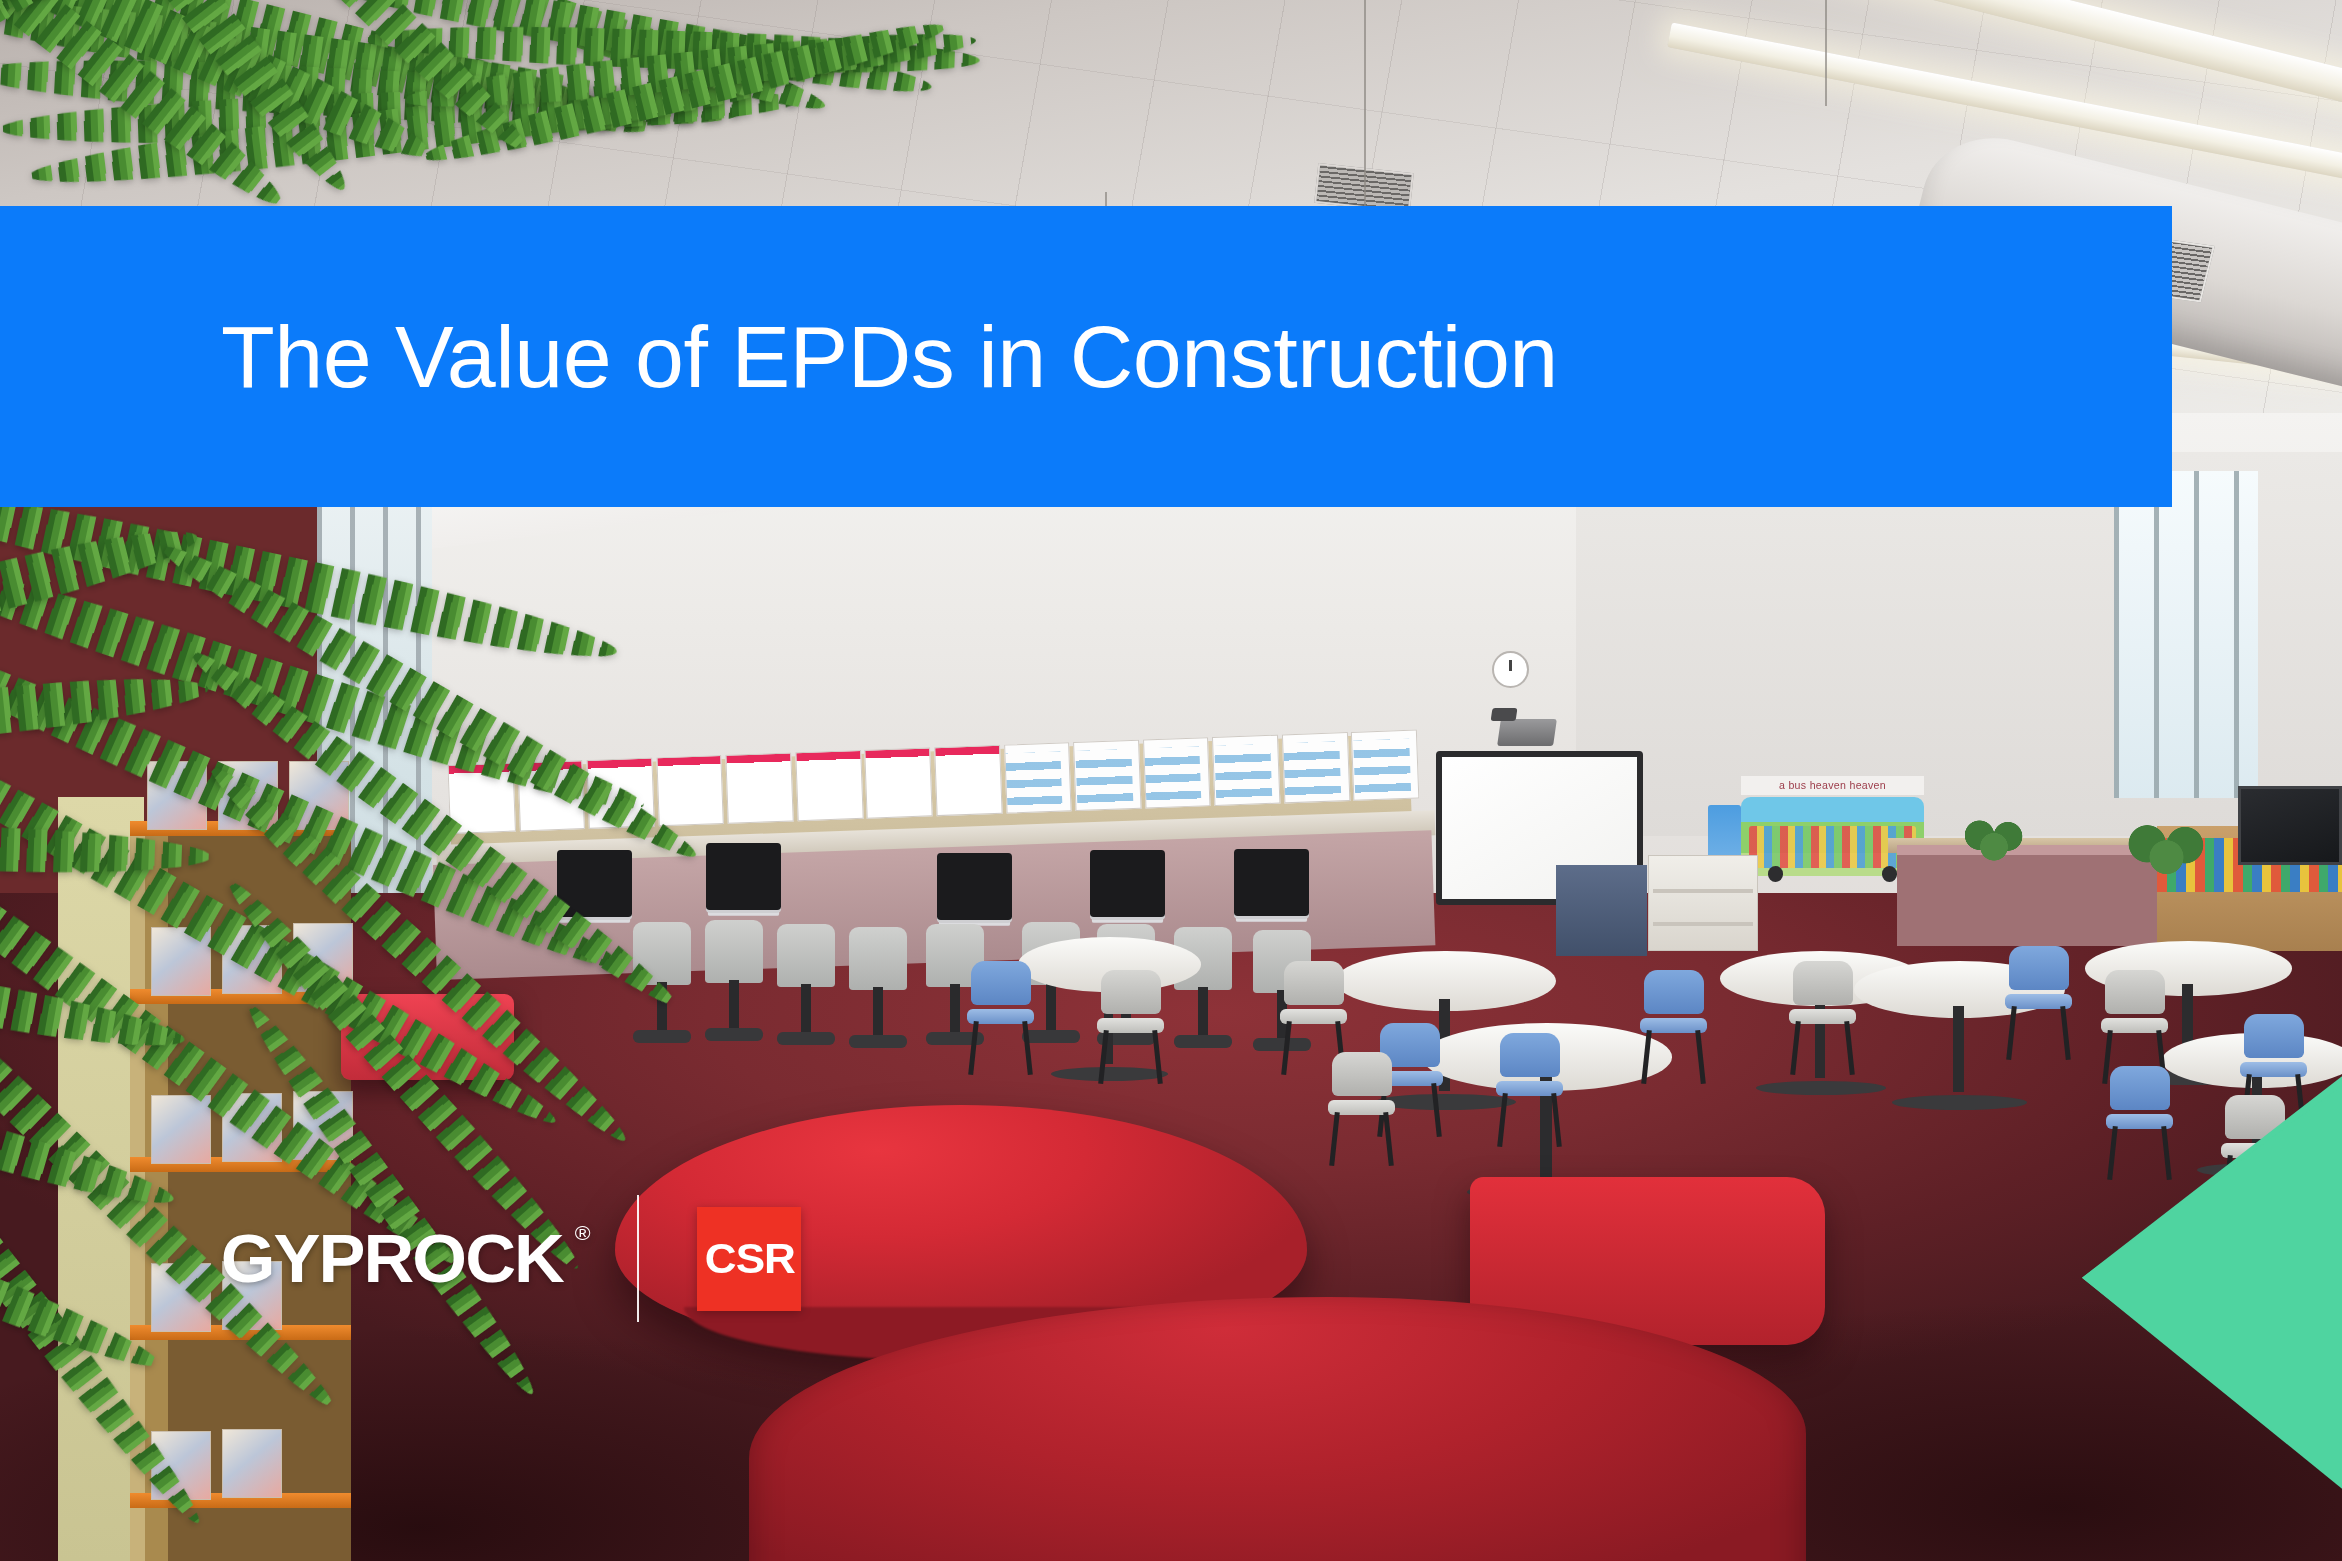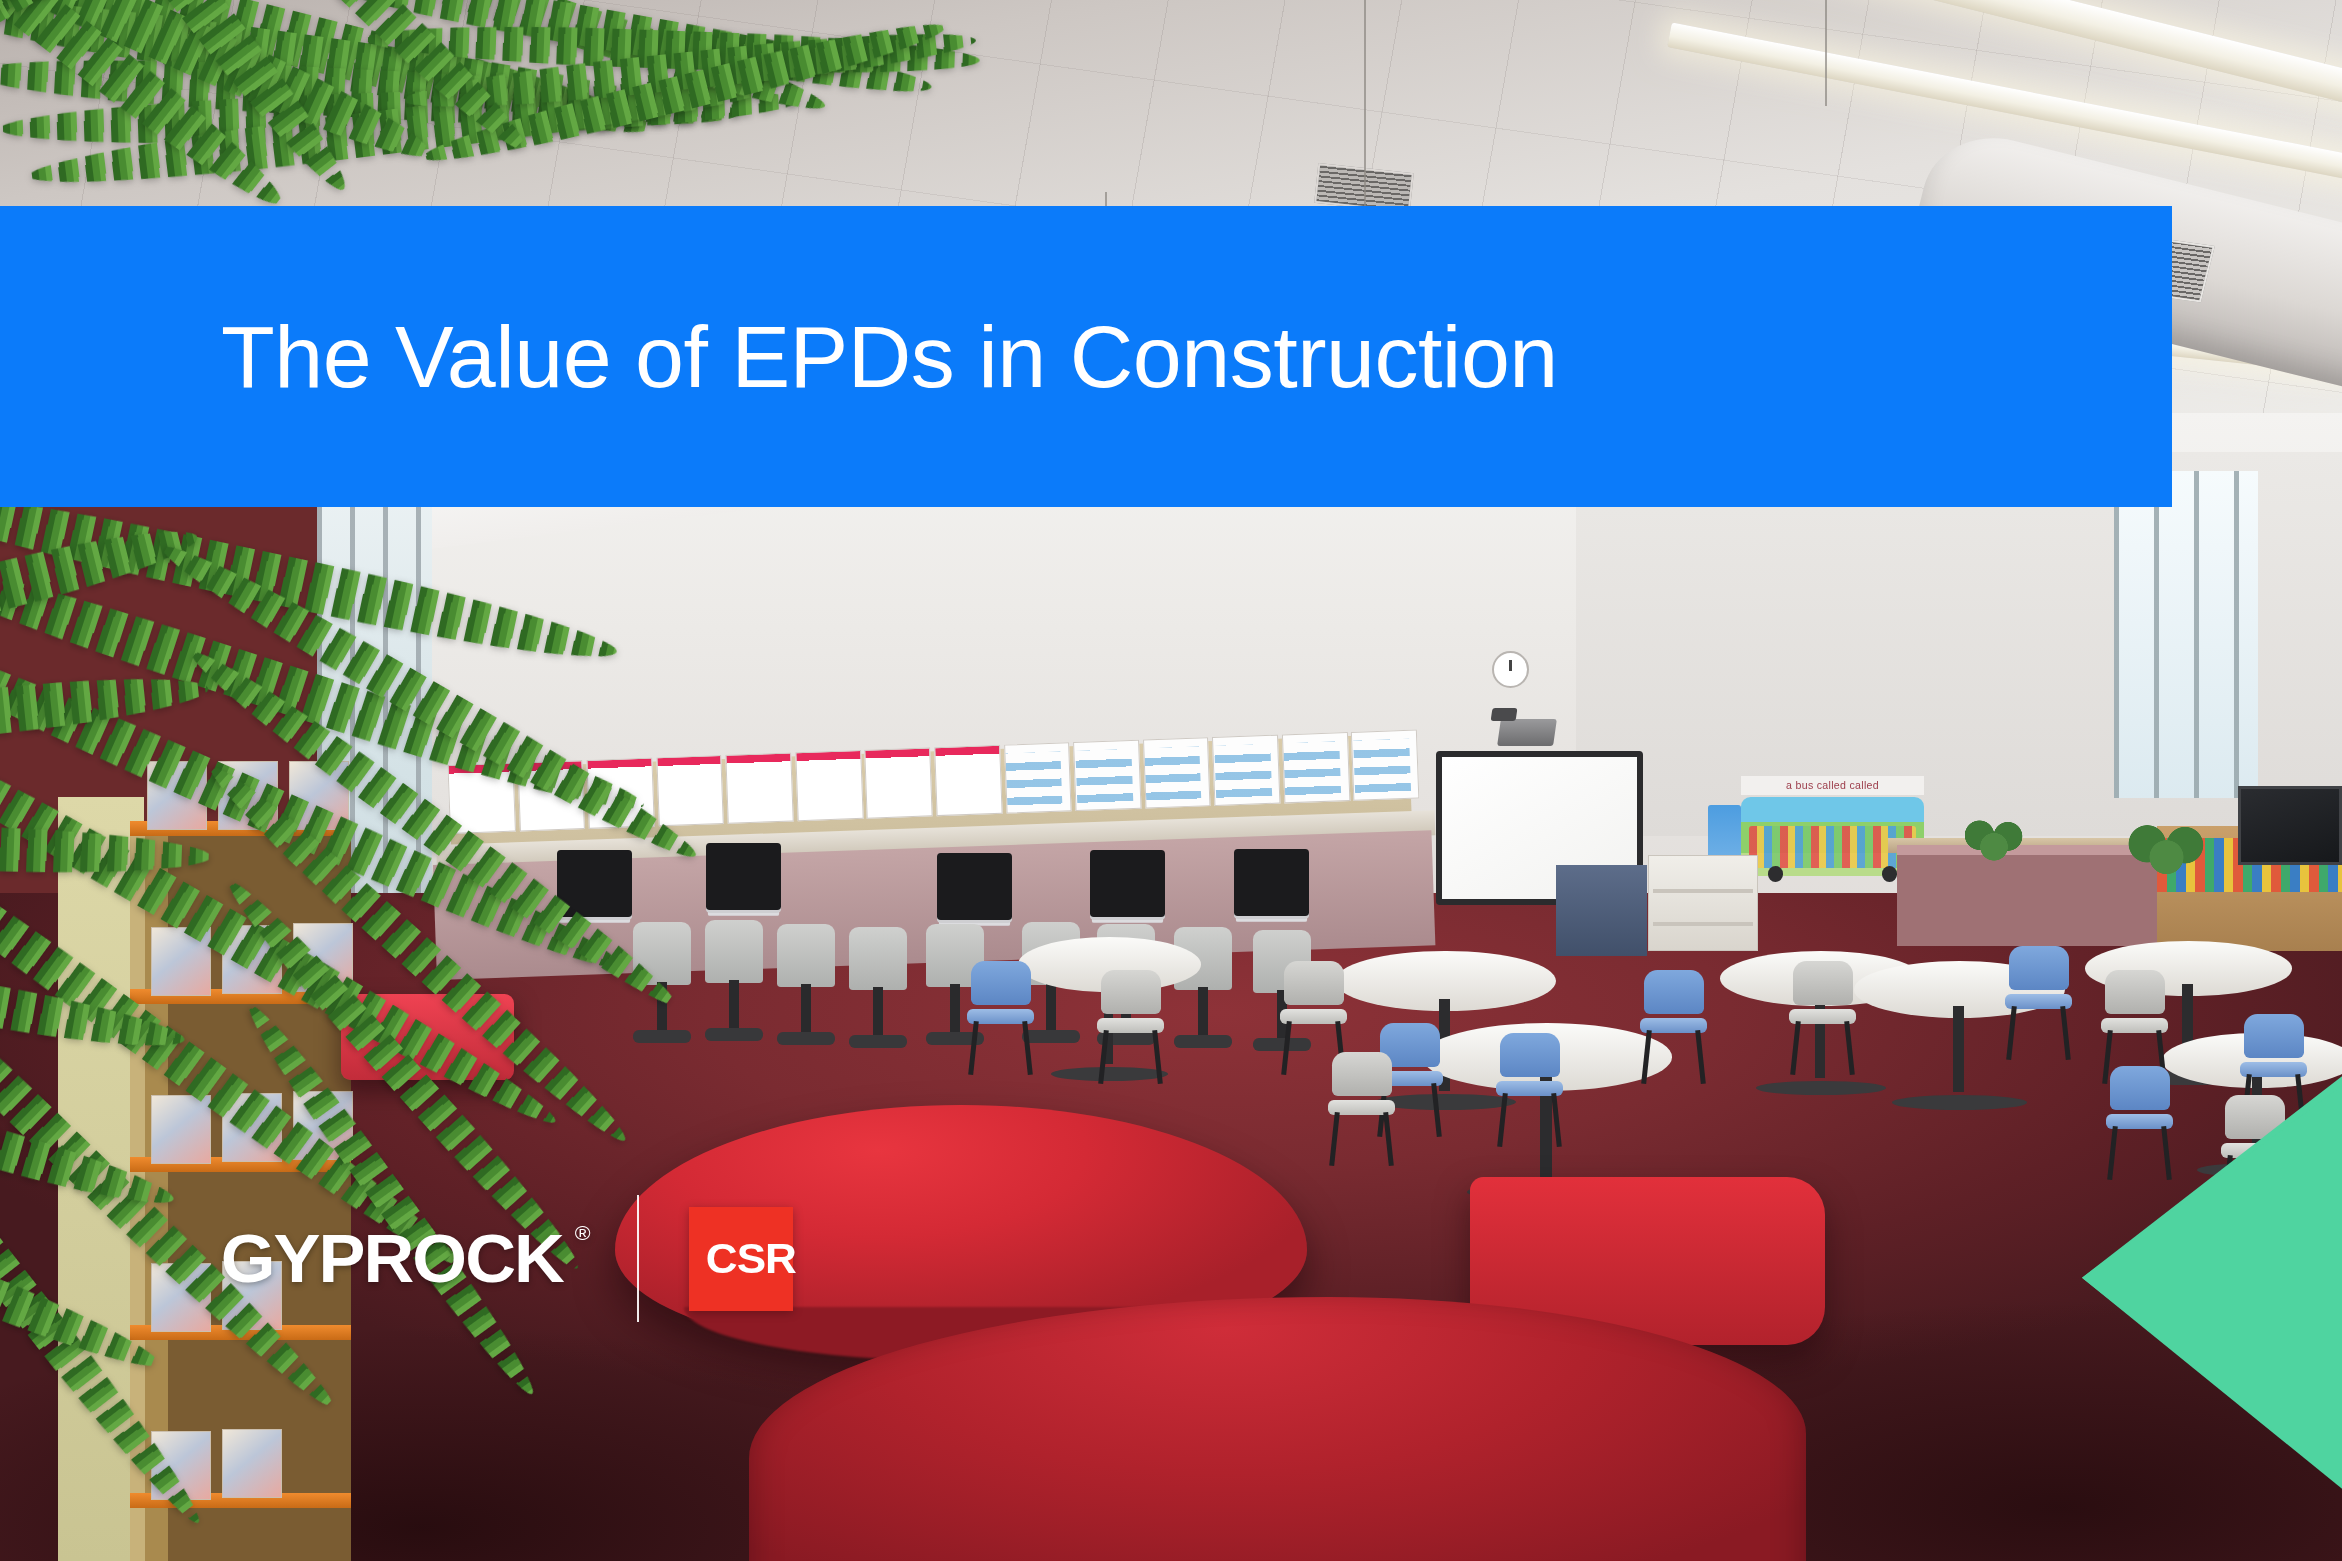--- a/index.html
+++ b/index.html
@@ -348,22 +348,23 @@
   .gyprock .reg{
     position:absolute; right:-27px; top:-1.9px;
     font-size:21px; font-weight:normal; letter-spacing:0;
   }
   .divider{
     width:2.9px; height:127px; background:#ffffff; opacity:.92;
     margin:0 50px 0 77px;
   }
   .csr{
     width:104px; height:104px; background:#EE3124;
-    display:flex; align-items:center; justify-content:flex-end;
+    display:flex; align-items:center; justify-content:center;
     box-shadow:0 1.9px 9.6px rgba(0,0,0,.3);
+    margin-left:8px;
   }
   .csr-text{
     color:#ffffff; font-size:42px; font-weight:bold; letter-spacing:-1px;
     font-family:"Liberation Sans", sans-serif; line-height:1;
     transform:scaleX(1.05);
   }
 
   
   .chevron{
     position:absolute; right:0; top:1076px; width:284px; height:413px;
@@ -473,21 +474,21 @@
         <div class="post"></div>
         <div class="base"></div>
       </div>
 
     <div class="whiteboard"></div>
     <div class="projector"></div>
     <div class="clock"></div>
 
     <div class="mural-panel"></div>
     <div class="mural">
-      <div class="muralcap">a bus called called</div>
+      <div class="muralcap">a bus heaven heaven</div>
       <div class="stripes"></div>
       <div class="wheel" style="left:27px;"></div>
       <div class="wheel" style="right:27px;"></div>
     </div>
 
     <div class="trolley"></div>
     <div class="shelfunit"></div>
     <div class="counter-top"></div>
     <div class="counter"></div>
     <div class="bookshelf-right"></div>

